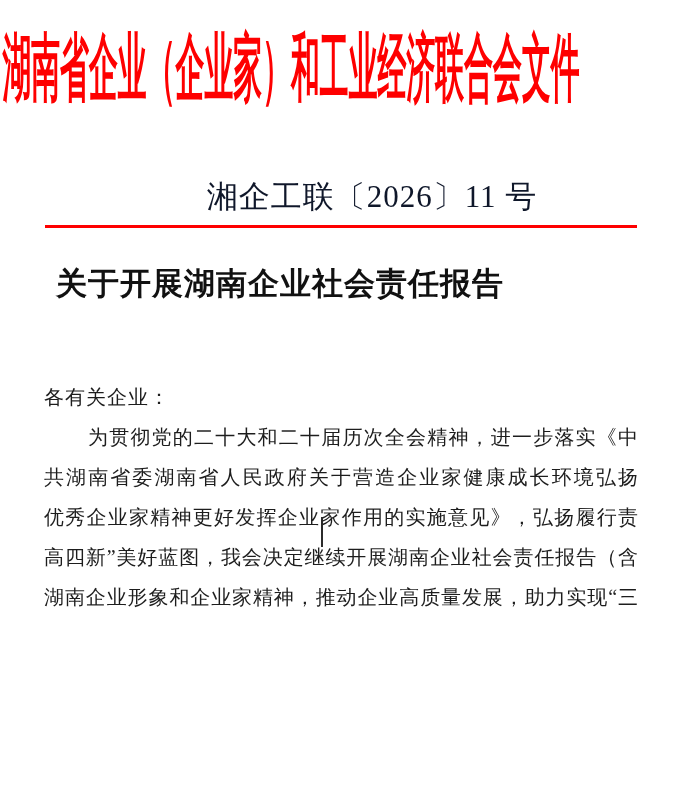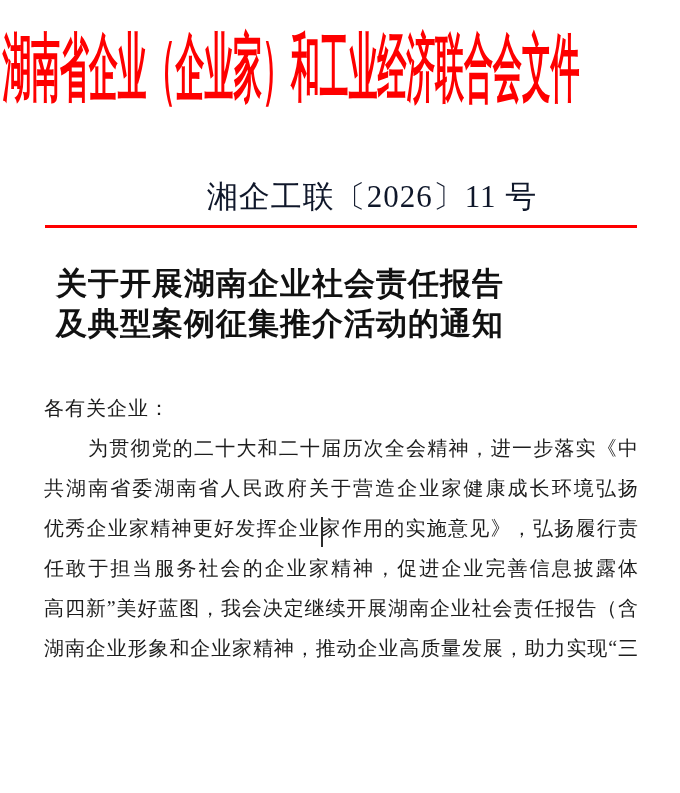--- a/index.html
+++ b/index.html
@@ -68,21 +68,21 @@
     text-align: center;
     font-weight: bold;
     font-size: 31px;
     line-height: 40px;
     color: #111111;
     letter-spacing: 1px;
   }
   
   .body-block {
     position: absolute;
-    top: 388px;
+    top: 377px;
     left: 44px;
     width: 594px;
     font-size: 20px;
     line-height: 40px;
     color: #1d1d1d;
   }
   .salutation {
     text-align: left;
     letter-spacing: 1px;
   }
@@ -113,30 +113,28 @@
   <div class="letterhead">
     <div class="banner-text">湖南省企业（企业家）和工业经济联合会文件</div>
   </div>
 
   <div class="doc-number">湘企工联〔2026〕11 号</div>
 
   <div class="red-rule"></div>
 
   <div class="doc-title">
     <div>关于开展湖南企业社会责任报告</div>
-    <div>及典型案例征集推介活动的通知</div>
   </div>
 
   <div class="body-block">
     <div class="salutation">各有关企业：</div>
     <div id="para-lines">
         <div class="jline first-line">为贯彻党的二十大和二十届历次全会精神，进一步落实《中</div>
         <div class="jline">共湖南省委湖南省人民政府关于营造企业家健康成长环境弘扬</div>
         <div class="jline">优秀企业家精神更好发挥企业家作用的实施意见》，弘扬履行责</div>
-        <div class="jline">任敢于担当服务社会的企业家精神，促进企业完善信息披露体</div>
         <div class="jline">高四新”美好蓝图，我会决定继续开展湖南企业社会责任报告（含</div>
         <div class="jline">湖南企业形象和企业家精神，推动企业高质量发展，助力实现“三</div>
       </div>
   </div>
 
   <div class="caret"></div>
 
 </div>
 
 </body></html>

